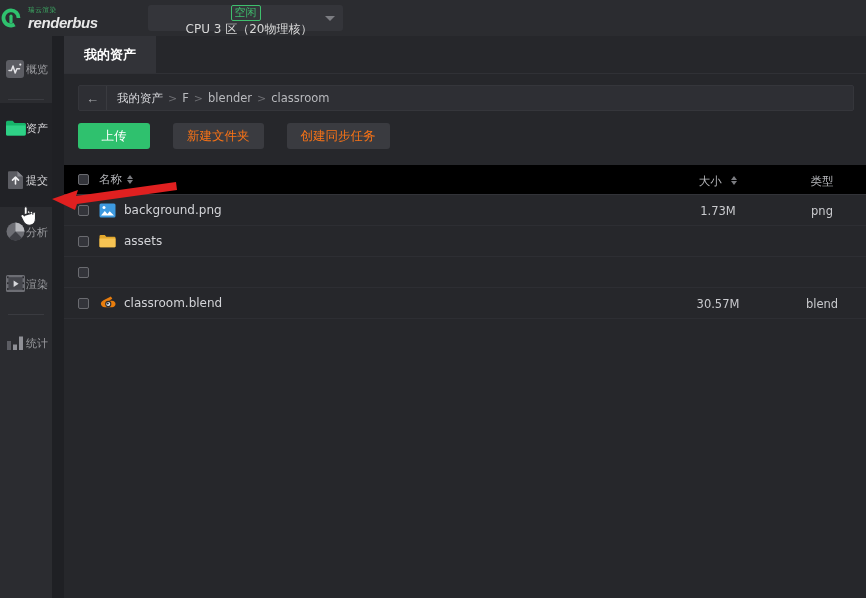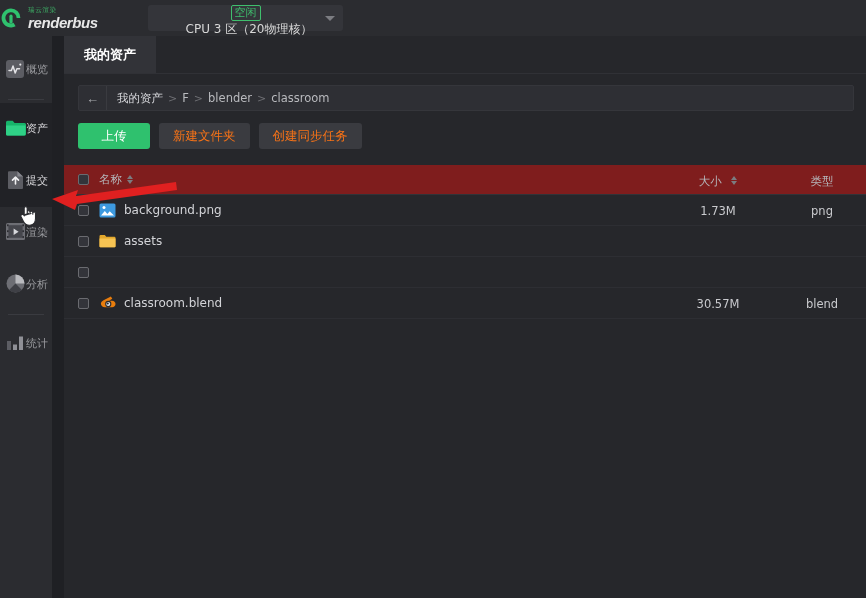--- a/index.html
+++ b/index.html
@@ -107,36 +107,36 @@
     border-right: 1px solid #3a3b40;
   }
   #crumb-path {
     display: flex; align-items: center; padding-left: 10px; gap: 5px;
     font-size: 11.5px; font-family: "DejaVu Sans", sans-serif;
   }
   .crumb { color: #b9babe; cursor: pointer; }
   .crumb.first { color: #d7d8dc; }
   .crumb-sep { color: #6e6f74; font-size: 11px; }
 
-  #btnrow { margin: 12px 0 16px 14px; display: flex; gap: 9px; }
+  #btnrow { margin: 12px 0 16px 14px; display: flex; gap: 23px; }
   .btn {
     height: 26px; border-radius: 3px; font-size: 12.5px;
     display: flex; align-items: center; justify-content: center;
     cursor: pointer; padding: 0 14px; font-family: "DejaVu Sans", sans-serif;
   }
   .btn.primary { background: #2fc16e; color: #ffffff; min-width: 72px; }
   .btn.ghost { background: #3a3b40; color: #f97316; }
 
   
   #table { margin-top: 13px; width: 100%; }
   .trow {
     display: flex; align-items: center; height: 31px;
     border-bottom: 1px solid #2d2e33; padding-left: 14px;
   }
-  .trow.head { background: #7f1d1d; border-bottom: 1px solid #323338; height: 30px; }
+  .trow.head { background: #000000; border-bottom: 1px solid #323338; height: 30px; }
   .cb {
     width: 11px; height: 11px; border: 1px solid #6a6b70; border-radius: 2px;
     background: #33343a; flex: 0 0 11px; cursor: pointer;
   }
   .c-name { flex: 1 1 auto; display: flex; align-items: center; margin-left: 10px; min-width: 0; }
   .c-size { flex: 0 0 120px; text-align: center; }
   .c-type { flex: 0 0 88px; text-align: center; }
   .hcell { font-size: 11.5px; color: #b5b6ba; font-family: "DejaVu Sans", sans-serif; }
   .sorter {
     display: inline-flex; flex-direction: column; margin-left: 5px; gap: 1px;
@@ -205,50 +205,50 @@
 
   <div class="nav-item active">
     <span class="nav-ico">
       <svg width="19" height="21" viewBox="0 0 19 21">
         <path d="M2 2.2h9.4L17 7.6V19a1 1 0 0 1-1 1H3a1 1 0 0 1-1-1V3.2a1 1 0 0 1 1-1z" fill="#5c5d63"></path>
         <path d="M11.4 2.2L17 7.6h-5.6V2.2z" fill="#86878d"></path>
         <path d="M9.5 15V8.4M9.5 8.1l-3 3M9.5 8.1l3 3" stroke="#f0f0f2" stroke-width="1.6" fill="none" stroke-linecap="round" stroke-linejoin="round"></path>
       </svg>
     </span>
     <span class="nav-label">提交</span>
+  </div>
+
+  <div class="nav-item">
+    <span class="nav-ico">
+      <svg width="21" height="21" viewBox="0 0 21 21">
+        <circle cx="10.5" cy="10.5" r="9" fill="#6d6e74"></circle>
+        <path d="M10.5 10.5V1.5A9 9 0 0 1 19.5 10.5H10.5z" fill="#b9babe"></path>
+        <path d="M10.5 10.5l6.4 6.4A9 9 0 0 1 4.1 16.9l6.4-6.4z" fill="#3f4046"></path>
+      </svg>
+    </span>
+    <span class="nav-label">分析</span>
   </div>
 
   <div class="nav-item">
     <span class="nav-ico">
       <svg width="21" height="19" viewBox="0 0 21 19">
         <rect x="1" y="1" width="19" height="17" rx="1.5" fill="#6d6e74"></rect>
         <rect x="3.4" y="3.2" width="14.2" height="12.6" fill="#45464c"></rect>
         <path d="M8.6 6.4l5 3.3-5 3.3V6.4z" fill="#d7d8dc"></path>
         <rect x="2" y="2.4" width="1.6" height="1.8" fill="#2b2c30"></rect>
         <rect x="2" y="8.3" width="1.6" height="1.8" fill="#2b2c30"></rect>
         <rect x="2" y="14.1" width="1.6" height="1.8" fill="#2b2c30"></rect>
         <rect x="17.4" y="2.4" width="1.6" height="1.8" fill="#2b2c30"></rect>
         <rect x="17.4" y="8.3" width="1.6" height="1.8" fill="#2b2c30"></rect>
         <rect x="17.4" y="14.1" width="1.6" height="1.8" fill="#2b2c30"></rect>
       </svg>
     </span>
     <span class="nav-label">渲染</span>
   </div>
 
-  <div class="nav-item">
-    <span class="nav-ico">
-      <svg width="21" height="21" viewBox="0 0 21 21">
-        <circle cx="10.5" cy="10.5" r="9" fill="#6d6e74"></circle>
-        <path d="M10.5 10.5V1.5A9 9 0 0 1 19.5 10.5H10.5z" fill="#b9babe"></path>
-        <path d="M10.5 10.5l6.4 6.4A9 9 0 0 1 4.1 16.9l6.4-6.4z" fill="#3f4046"></path>
-      </svg>
-    </span>
-    <span class="nav-label">分析</span>
-  </div>
-
   <div class="nav-sep"></div>
 
   <div class="nav-item">
     <span class="nav-ico">
       <svg width="20" height="18" viewBox="0 0 20 18">
         <rect x="2" y="7" width="4" height="9" fill="#5c5d63"></rect>
         <rect x="8" y="10.5" width="4" height="5.5" fill="#8f9096"></rect>
         <rect x="14" y="2.5" width="4" height="13.5" fill="#8f9096"></rect>
       </svg>
     </span>

